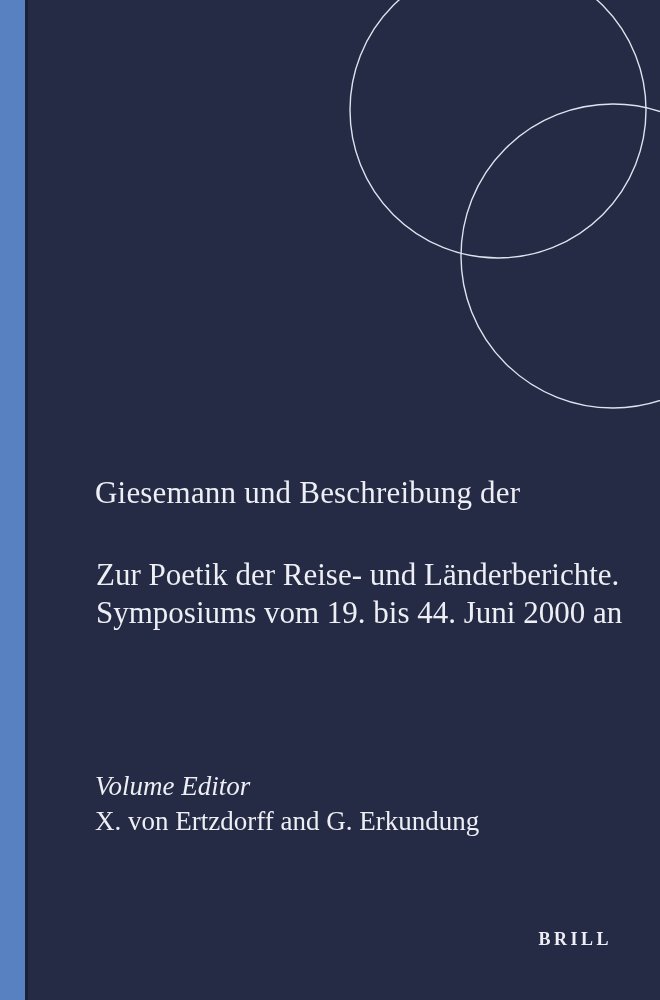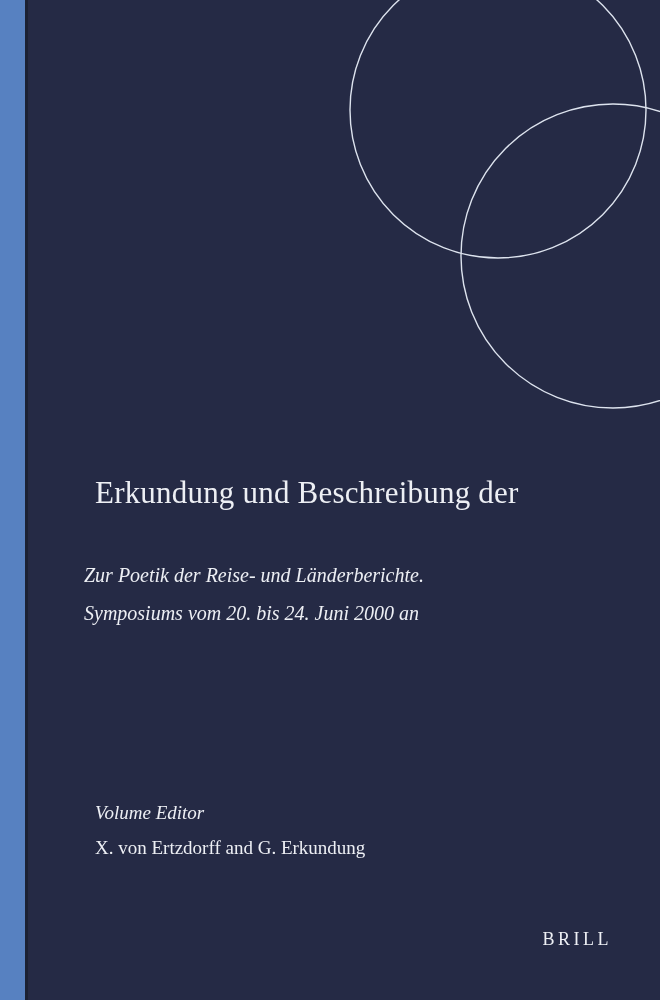--- a/index.html
+++ b/index.html
@@ -44,65 +44,65 @@
     top: 471px;
     width: 540px;
     font-size: 31px;
     line-height: 44px;
     font-weight: normal;
     letter-spacing: 0.2px;
   }
   .title .tline { display: block; }
   .subtitle {
     position: absolute;
-    left: 84px;
+    left: 96px;
     top: 556px;
     width: 540px;
-    font-style: italic;
-    font-size: 20px;
+    font-size: 31px;
     line-height: 38px;
   }
   .subtitle .sline { display: block; }
   .editorblock {
     position: absolute;
     left: 95px;
-    top: 795px;
+    top: 769px;
     width: 540px;
-    font-size: 19px;
+    font-size: 27px;
     line-height: 35px;
   }
   .editor-label { font-style: italic; }
   .publisher {
     position: absolute;
     top: 929px;
     right: 48px;
     font-size: 18px;
     letter-spacing: 3.5px;
     color: var(--text);
+    font-weight: bold;
   }
 </style>
 </head>
 <body>
 
 <div class="cover">
 
   <svg class="decor" width="660" height="1000" viewBox="0 0 660 1000" aria-hidden="true">
     <circle cx="498" cy="110" r="148"></circle>
     <circle cx="613" cy="256" r="152"></circle>
   </svg>
 
   <div class="spine"></div>
 
   <h1 class="title">
-    <span class="tline">Erkundung und Beschreibung der</span>
+    <span class="tline">Giesemann und Beschreibung der</span>
   </h1>
 
   <div class="subtitle">
     <span class="sline">Zur Poetik der Reise- und Länderberichte.</span>
-    <span class="sline">Symposiums vom 20. bis 24. Juni 2000 an</span>
+    <span class="sline">Symposiums vom 19. bis 44. Juni 2000 an</span>
   </div>
 
   <div class="editorblock">
     <div class="editor-label">Volume Editor</div>
     <div class="editor-names">X. von Ertzdorff and G. Erkundung</div>
   </div>
 
   <div class="publisher">BRILL</div>
 
 </div>

